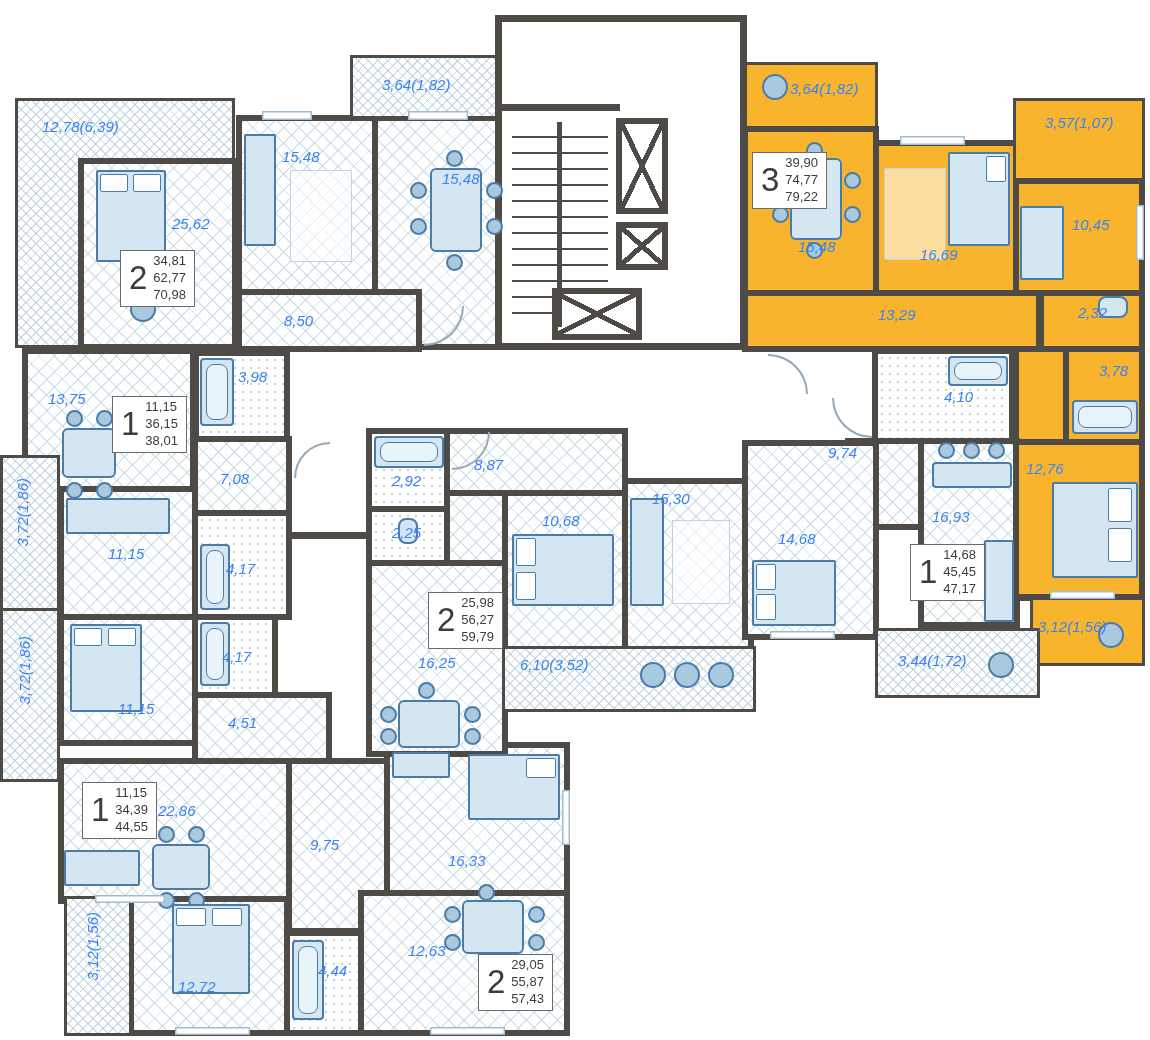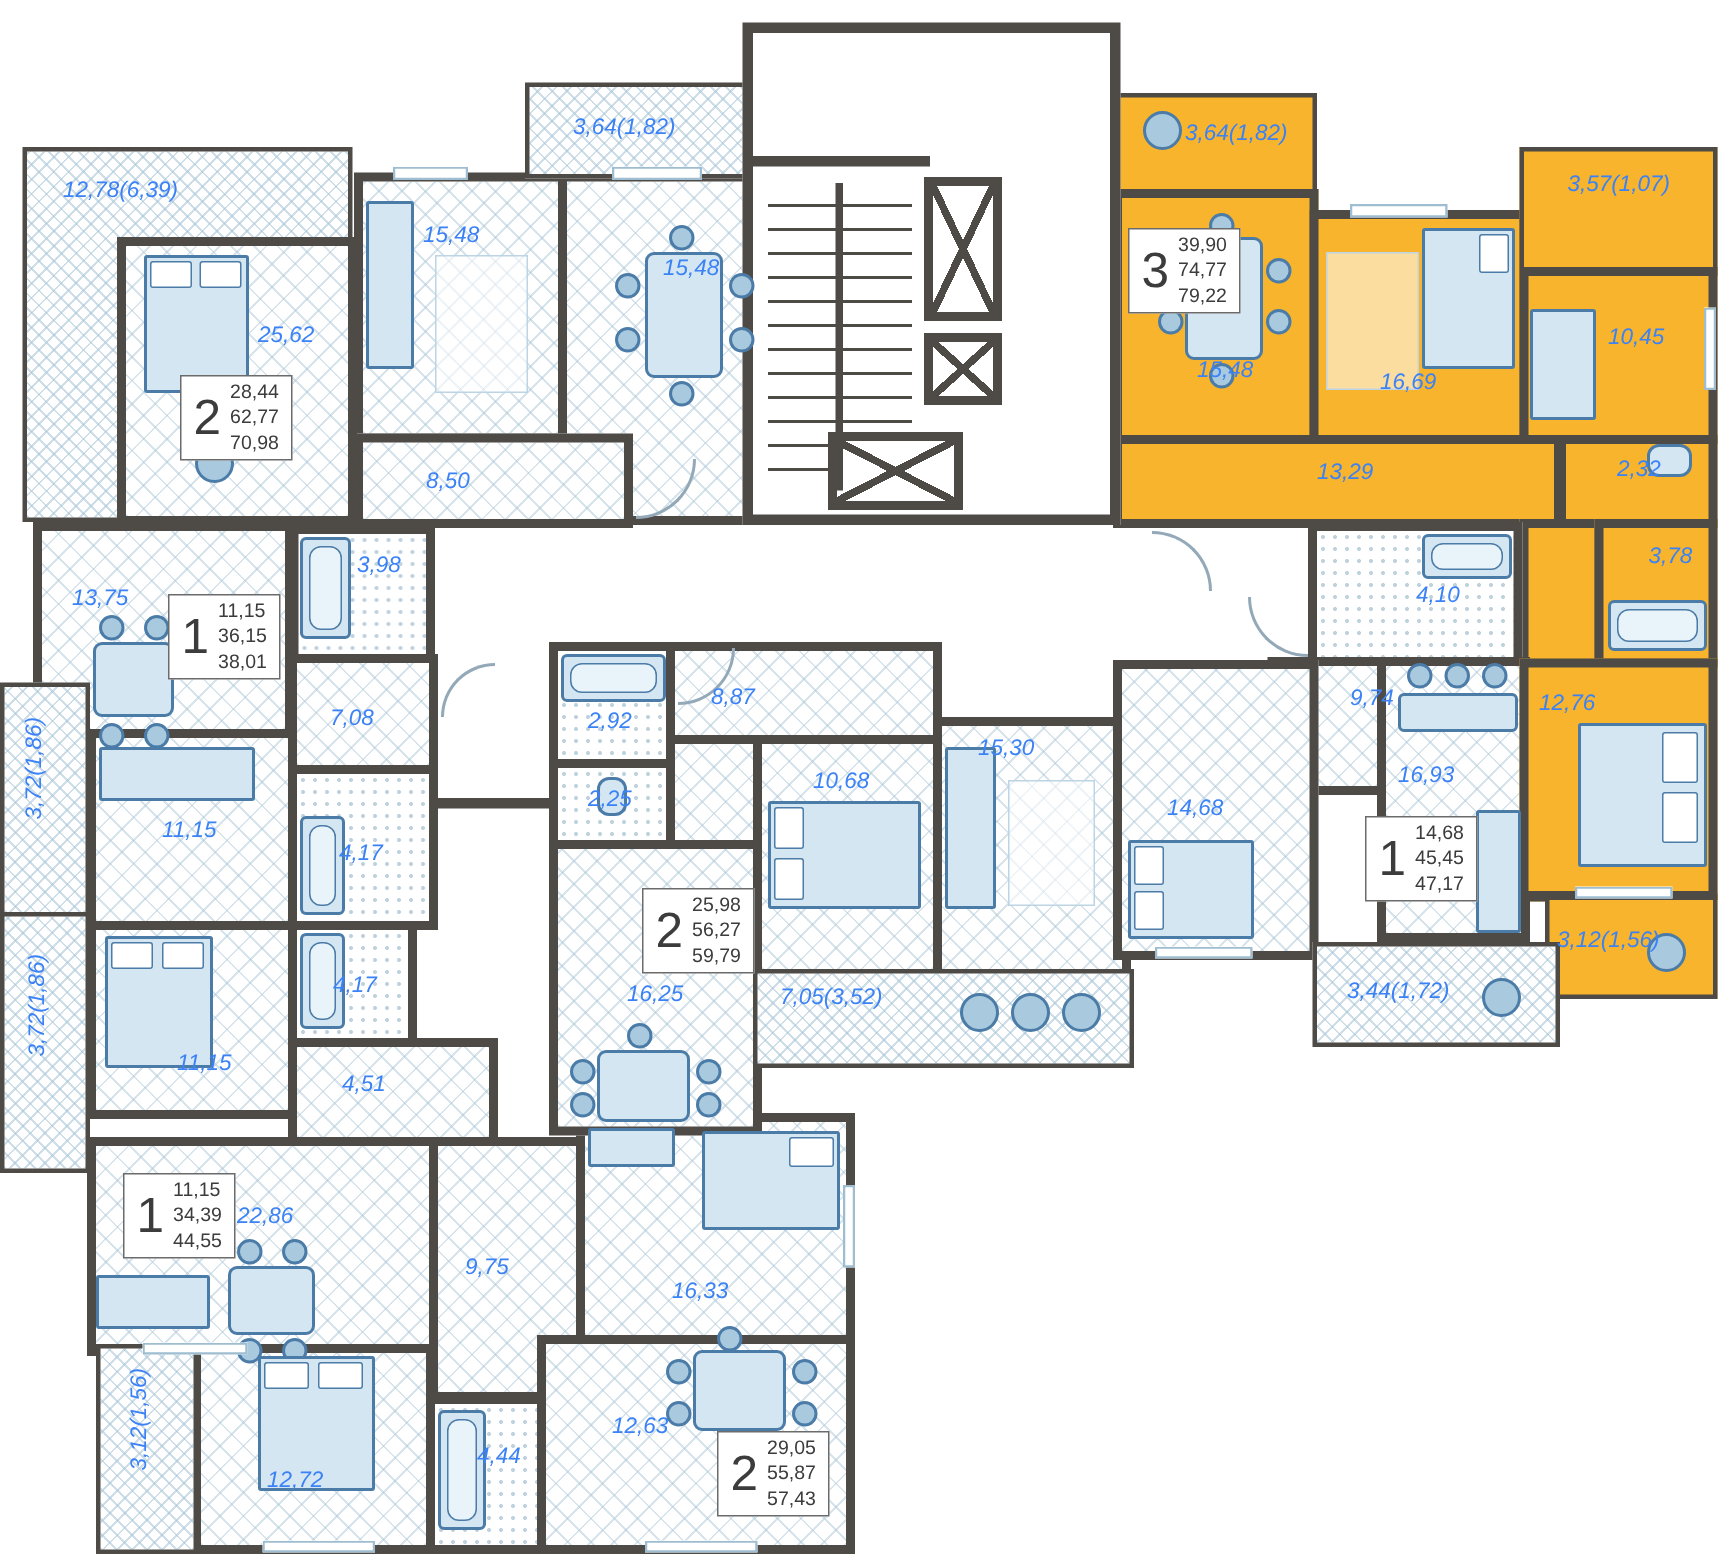--- a/index.html
+++ b/index.html
@@ -64,21 +64,21 @@
 
   <div class="room hb" style="left:236px;top:289px;width:186px;height:63px;"></div>
   <div class="lbl" style="left:284px;top:312px;">8,50</div>
 
   <div class="room dots" style="left:193px;top:350px;width:97px;height:92px;"></div>
   <div class="lbl" style="left:238px;top:368px;">3,98</div>
 
   <div class="tag" style="left:120px;top:250px;">
     <b>2</b>
     <span class="v">
-      <div>28,44</div>
+      <div>34,81</div>
       <div>62,77</div>
       <div>70,98</div>
     </span>
   </div>
 
   <div class="room thin yel" style="left:742px;top:62px;width:136px;height:70px;"></div>
   <div class="lbl" style="left:790px;top:80px;">3,64(1,82)</div>
 
   <div class="room yel" style="left:742px;top:126px;width:137px;height:170px;"></div>
   <div class="lbl" style="left:798px;top:238px;">15,48</div>
@@ -206,36 +206,36 @@
   <div class="room hb" style="left:502px;top:490px;width:126px;height:162px;"></div>
   <div class="lbl" style="left:542px;top:512px;">10,68</div>
 
   <div class="room hb" style="left:622px;top:478px;width:132px;height:180px;"></div>
   <div class="lbl" style="left:652px;top:490px;">15,30</div>
 
   <div class="room hb" style="left:366px;top:560px;width:142px;height:197px;"></div>
   <div class="lbl" style="left:418px;top:654px;">16,25</div>
 
   <div class="room thin hbs" style="left:502px;top:646px;width:254px;height:66px;"></div>
-  <div class="lbl" style="left:520px;top:656px;">7,05(3,52)</div>
+  <div class="lbl" style="left:520px;top:656px;">6,10(3,52)</div>
 
   <div class="tag" style="left:428px;top:592px;">
     <b>2</b>
     <span class="v">
       <div>25,98</div>
       <div>56,27</div>
       <div>59,79</div>
     </span>
   </div>
 
   <div class="room dots" style="left:872px;top:348px;width:143px;height:96px;"></div>
   <div class="lbl" style="left:944px;top:388px;">4,10</div>
 
   <div class="room hb" style="left:845px;top:438px;width:95px;height:92px;"></div>
-  <div class="lbl" style="left:900px;top:444px;margin-top:13px;">9,74</div>
+  <div class="lbl" style="left:828px;top:444px;">9,74</div>
 
   <div class="room hb" style="left:918px;top:438px;width:102px;height:190px;"></div>
   <div class="lbl" style="left:932px;top:508px;">16,93</div>
 
   <div class="room hb" style="left:742px;top:440px;width:137px;height:200px;"></div>
   <div class="lbl" style="left:778px;top:530px;">14,68</div>
 
   <div class="room thin hbs" style="left:875px;top:628px;width:165px;height:70px;"></div>
   <div class="lbl" style="left:898px;top:652px;">3,44(1,72)</div>
 

